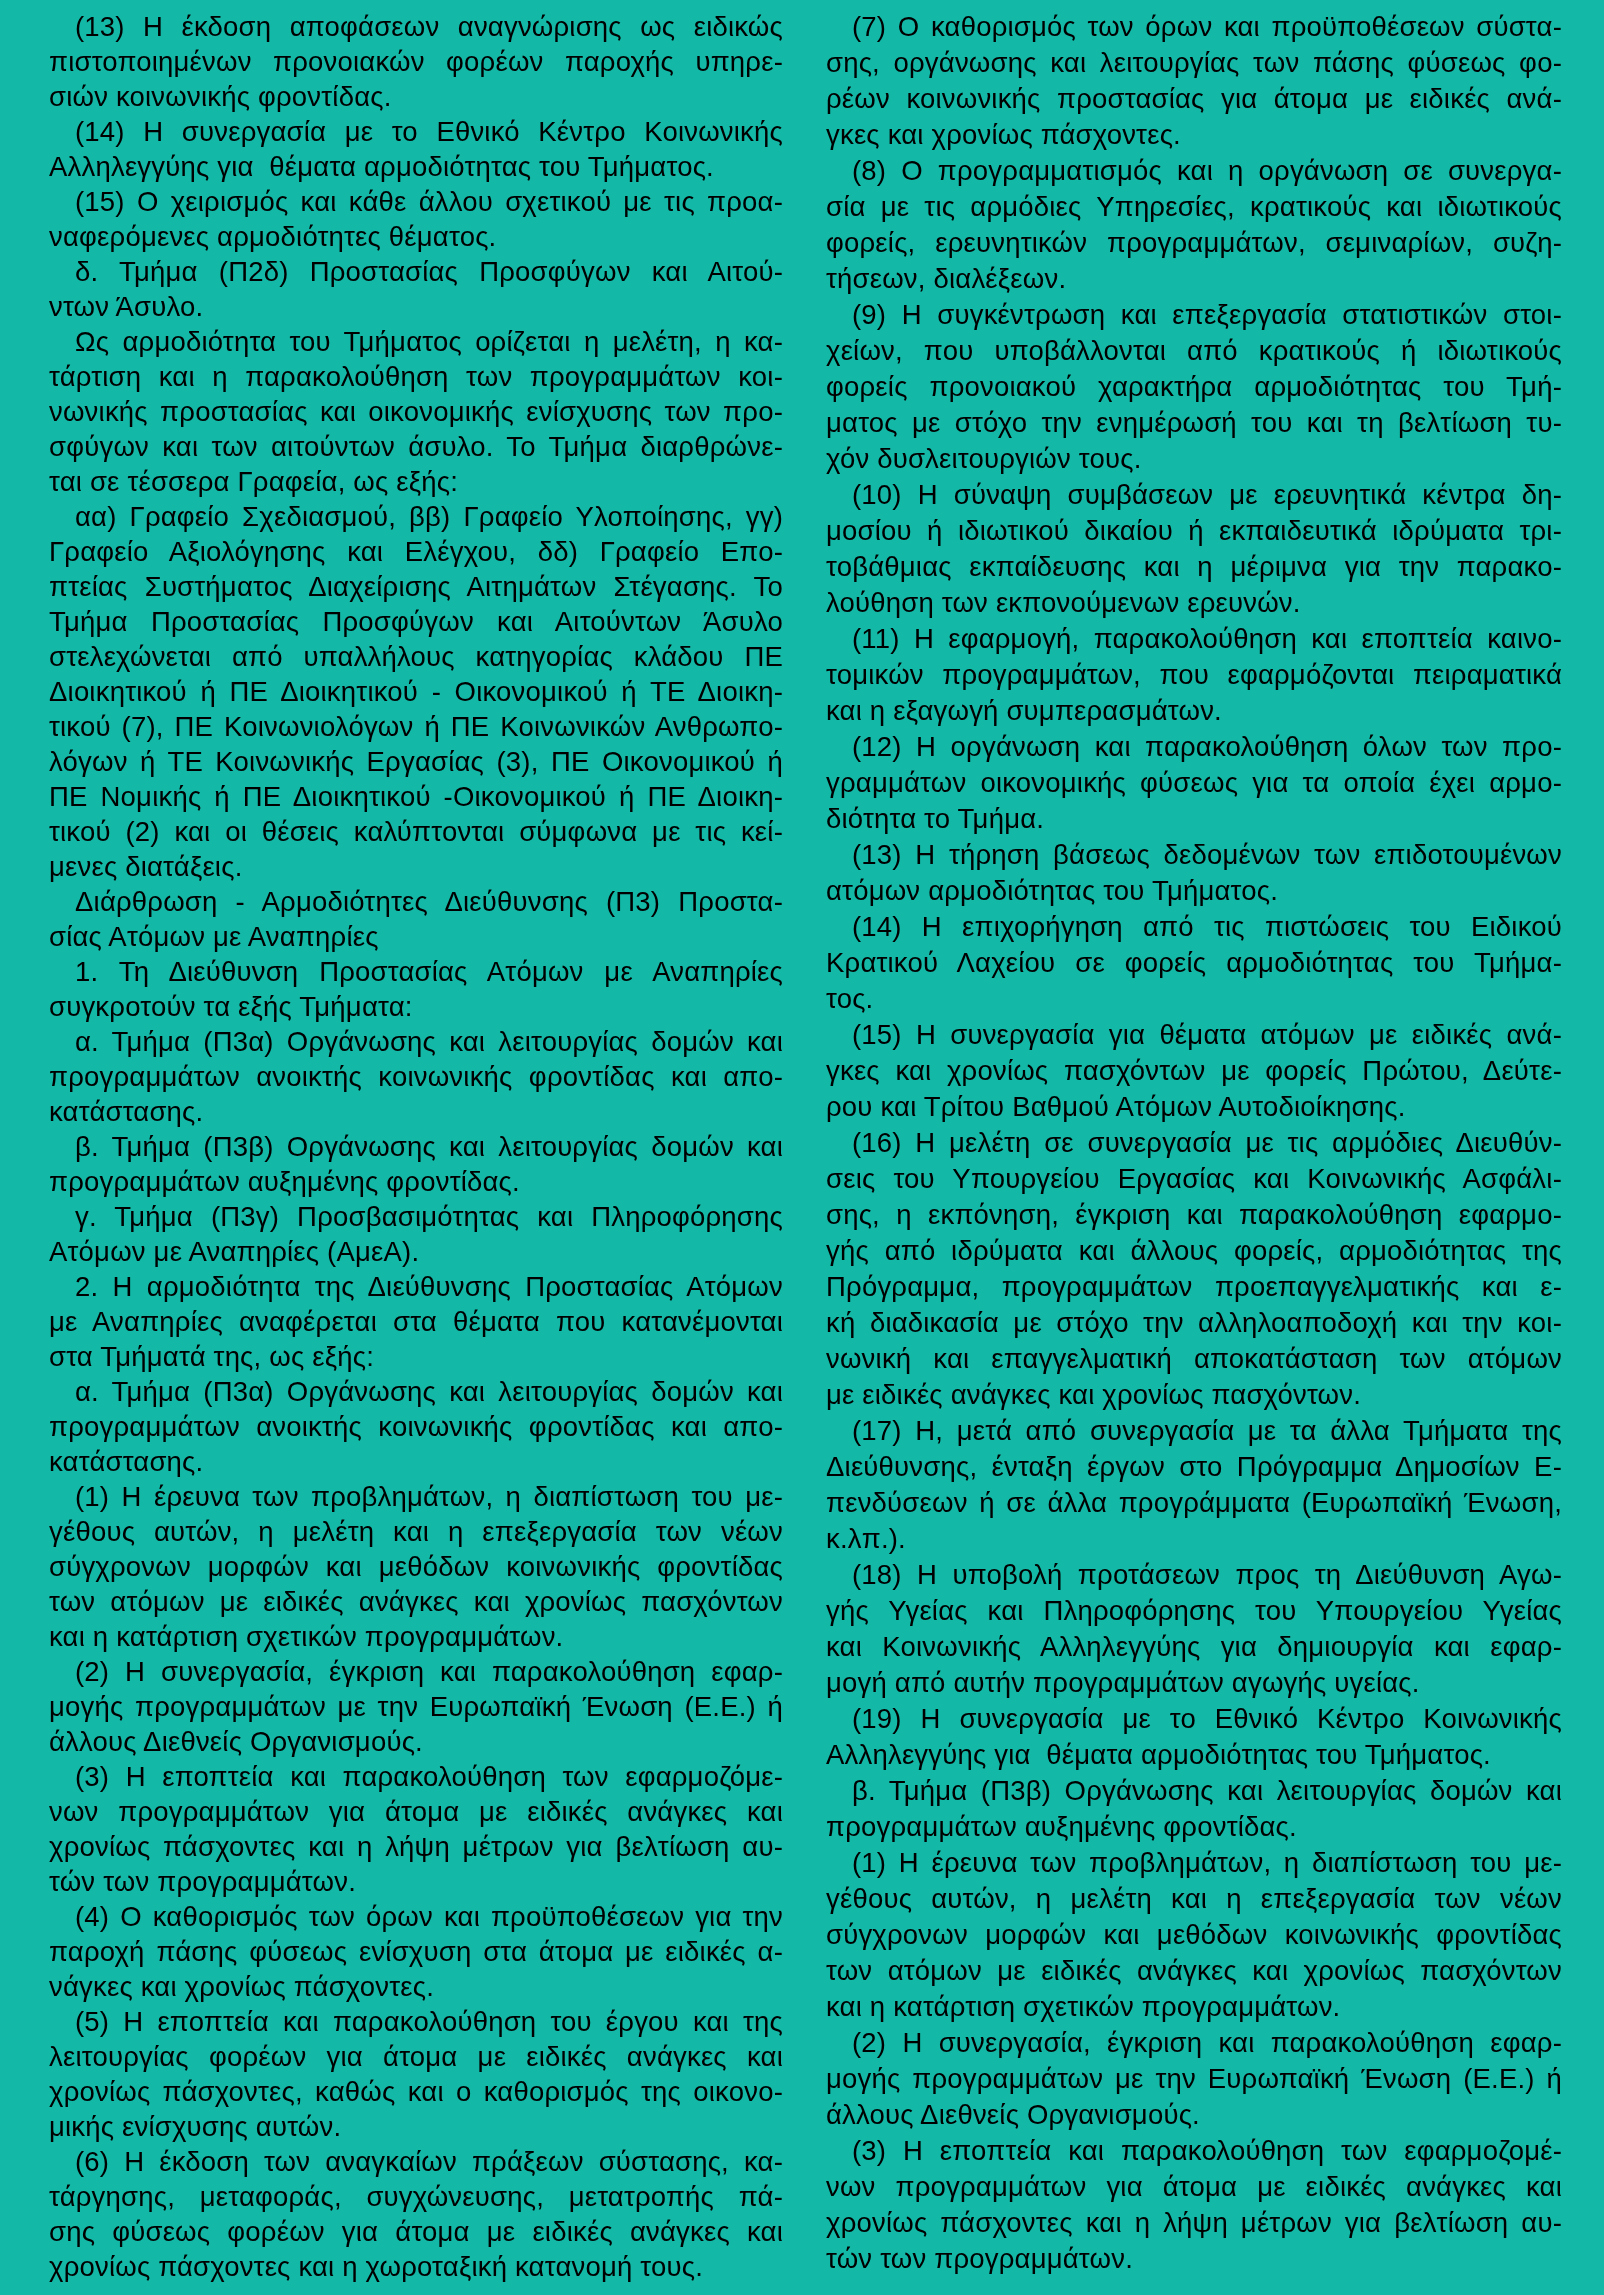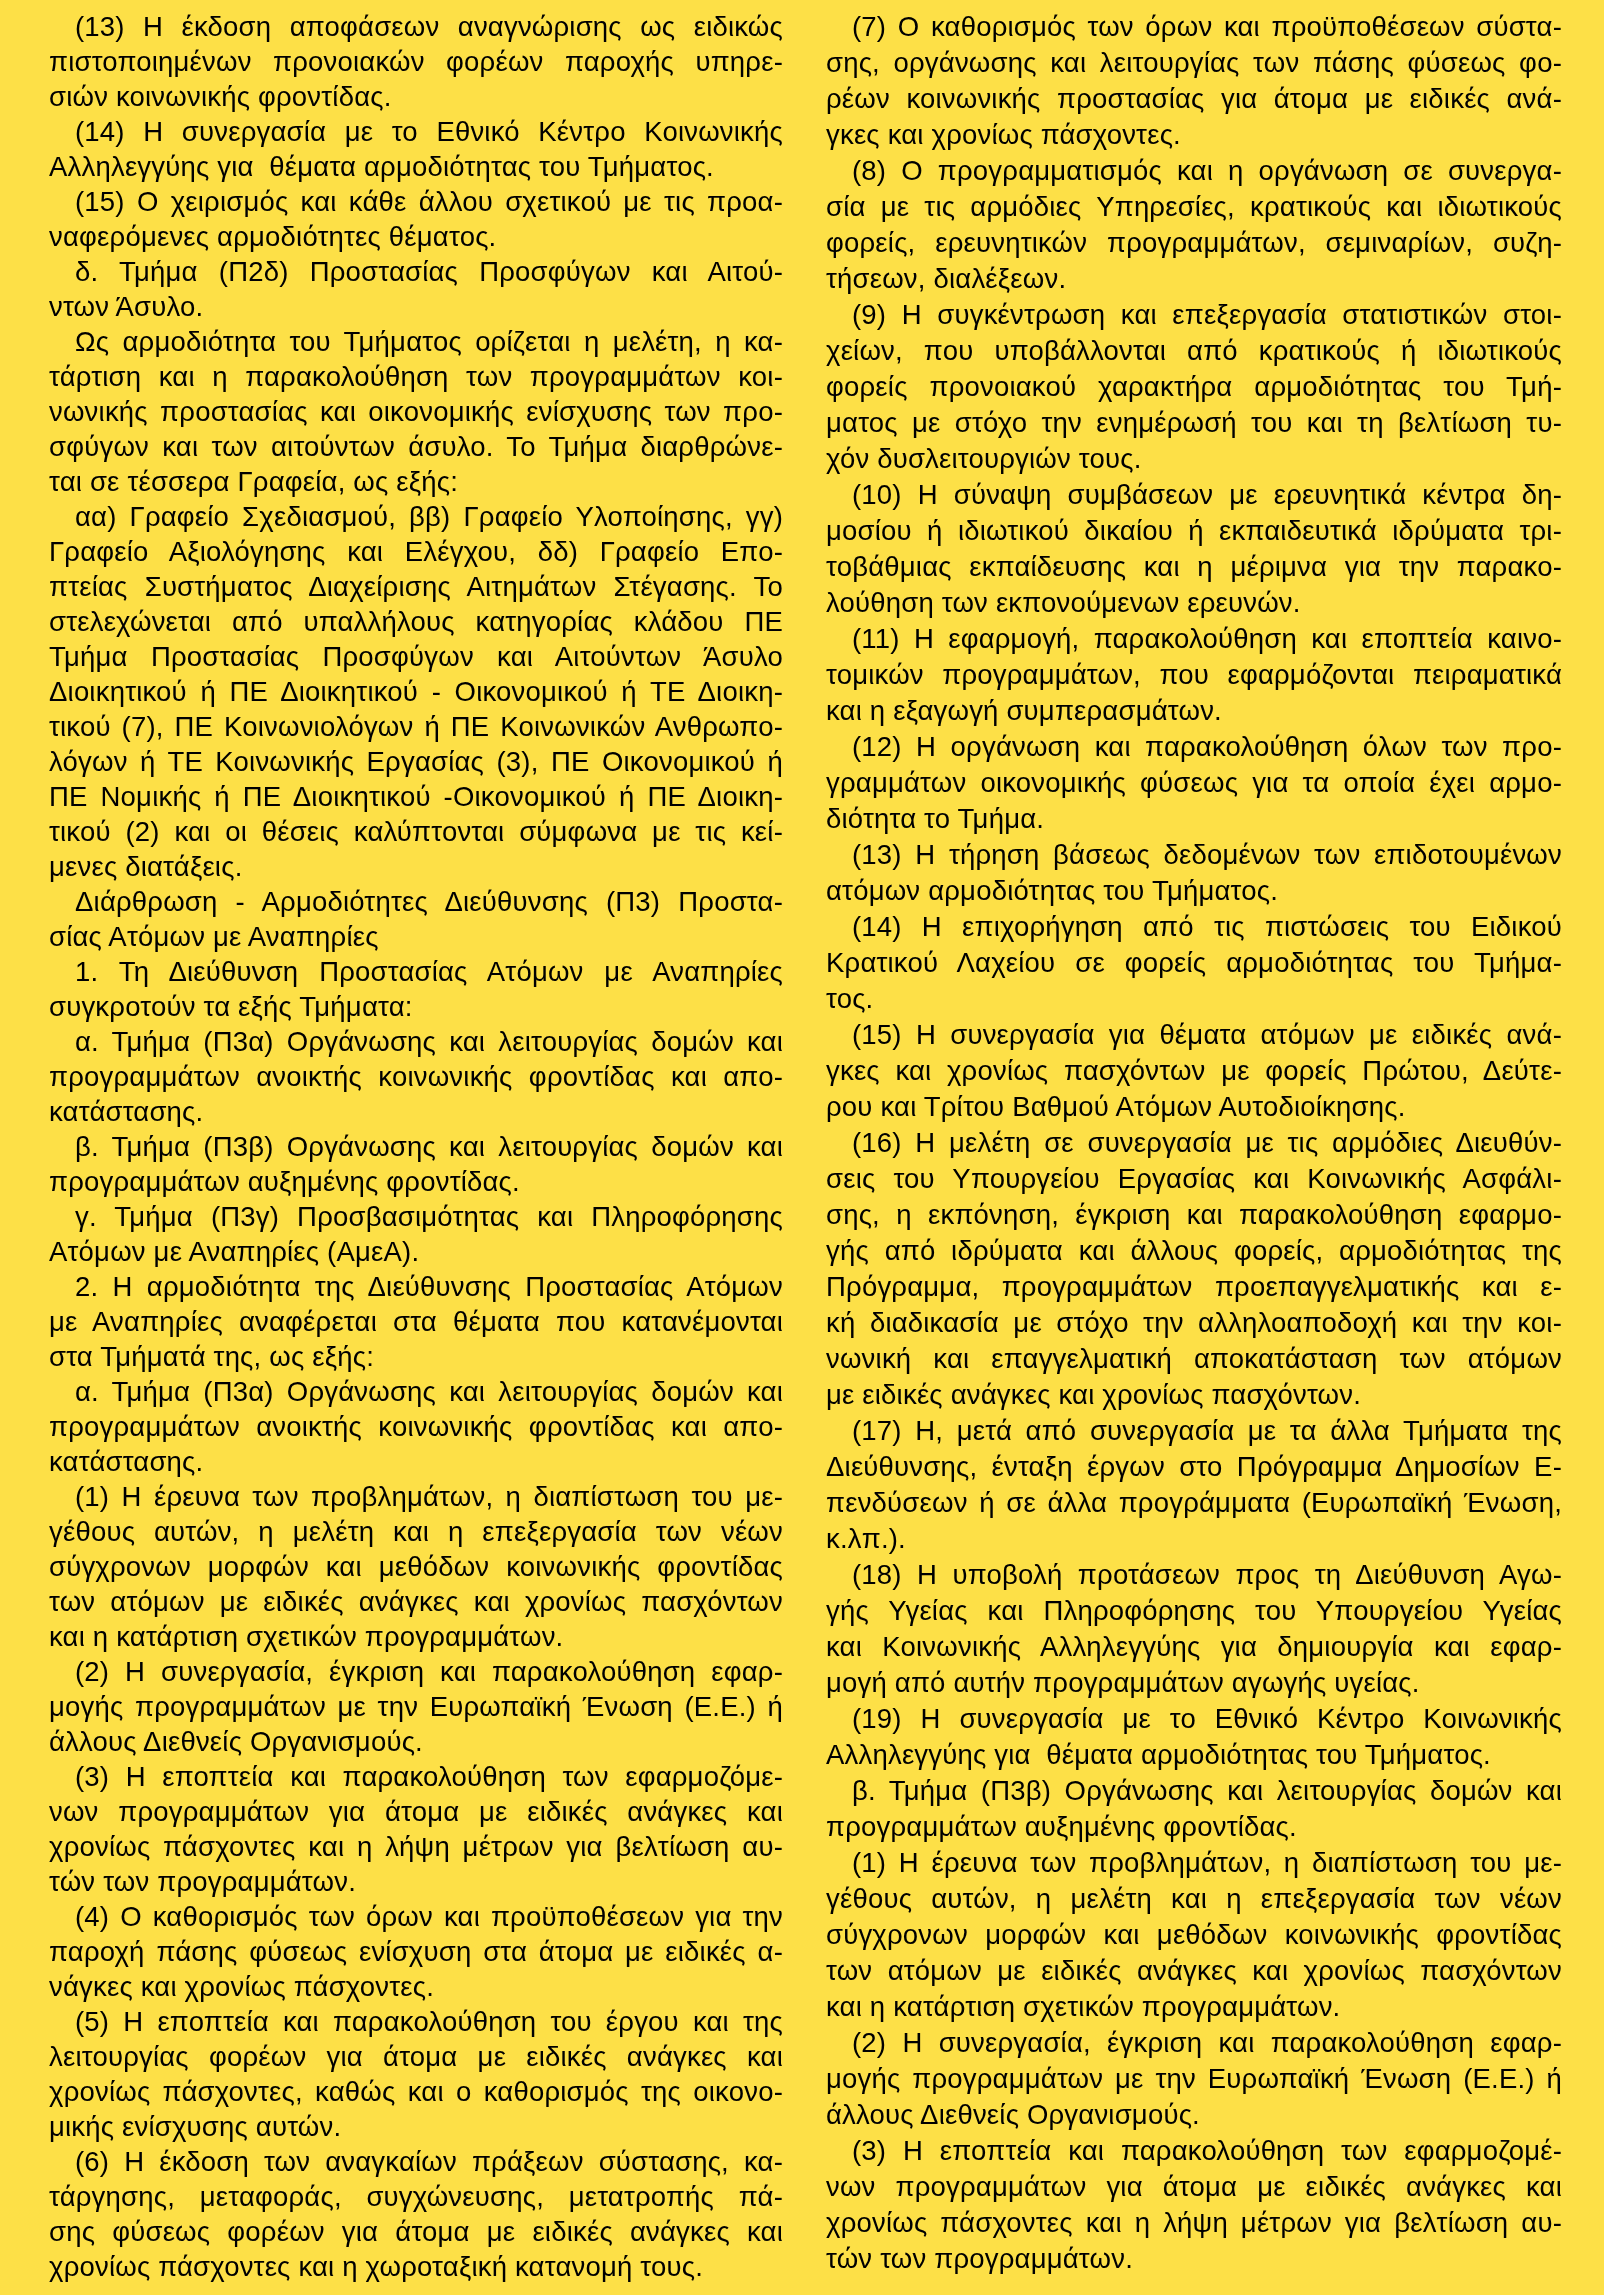--- a/index.html
+++ b/index.html
@@ -9,21 +9,21 @@
     height: 2295px;
     background: #ffffff;
     overflow: hidden;
     font-family: "Liberation Sans", sans-serif;
   }
   .page {
     position: absolute;
     left: 0; top: 0;
     width: 1605px;
     height: 2295px;
-    background: #fde047;
+    background: #14b8a6;
     color: #000000;
   }
   .column {
     position: absolute;
     top: 9.2px;
   }
   .column.left  { left: 49px;   width: 734px; }
   .column.right { left: 826px; width: 736px; }
   .line {
     font-size: 27.5px;
@@ -53,22 +53,22 @@
       <div class="line first">δ. Τμήμα (Π2δ) Προστασίας Προσφύγων και Αιτού-</div>
       <div class="line plast">ντων Άσυλο.</div>
       <div class="line first">Ως αρμοδιότητα του Τμήματος ορίζεται η μελέτη, η κα-</div>
       <div class="line">τάρτιση και η παρακολούθηση των προγραμμάτων κοι-</div>
       <div class="line">νωνικής προστασίας και οικονομικής ενίσχυσης των προ-</div>
       <div class="line">σφύγων και των αιτούντων άσυλο. Το Τμήμα διαρθρώνε-</div>
       <div class="line plast">ται σε τέσσερα Γραφεία, ως εξής:</div>
       <div class="line first">αα) Γραφείο Σχεδιασμού, ββ) Γραφείο Υλοποίησης, γγ)</div>
       <div class="line">Γραφείο Αξιολόγησης και Ελέγχου, δδ) Γραφείο Επο-</div>
       <div class="line">πτείας Συστήματος Διαχείρισης Αιτημάτων Στέγασης. Το</div>
+      <div class="line">Τμήμα Προστασίας Προσφύγων και Αιτούντων Άσυλο</div>
       <div class="line">στελεχώνεται από υπαλλήλους κατηγορίας κλάδου ΠΕ</div>
-      <div class="line">Τμήμα Προστασίας Προσφύγων και Αιτούντων Άσυλο</div>
       <div class="line">Διοικητικού ή ΠΕ Διοικητικού - Οικονομικού ή ΤΕ Διοικη-</div>
       <div class="line">τικού (7), ΠΕ Κοινωνιολόγων ή ΠΕ Κοινωνικών Ανθρωπο-</div>
       <div class="line">λόγων ή ΤΕ Κοινωνικής Εργασίας (3), ΠΕ Οικονομικού ή</div>
       <div class="line">ΠΕ Νομικής ή ΠΕ Διοικητικού -Οικονομικού ή ΠΕ Διοικη-</div>
       <div class="line">τικού (2) και οι θέσεις καλύπτονται σύμφωνα με τις κεί-</div>
       <div class="line plast">μενες διατάξεις.</div>
       <div class="line first">Διάρθρωση - Αρμοδιότητες Διεύθυνσης (Π3) Προστα-</div>
       <div class="line plast">σίας Ατόμων με Αναπηρίες</div>
       <div class="line first">1. Τη Διεύθυνση Προστασίας Ατόμων με Αναπηρίες</div>
       <div class="line plast">συγκροτούν τα εξής Τμήματα:</div>

